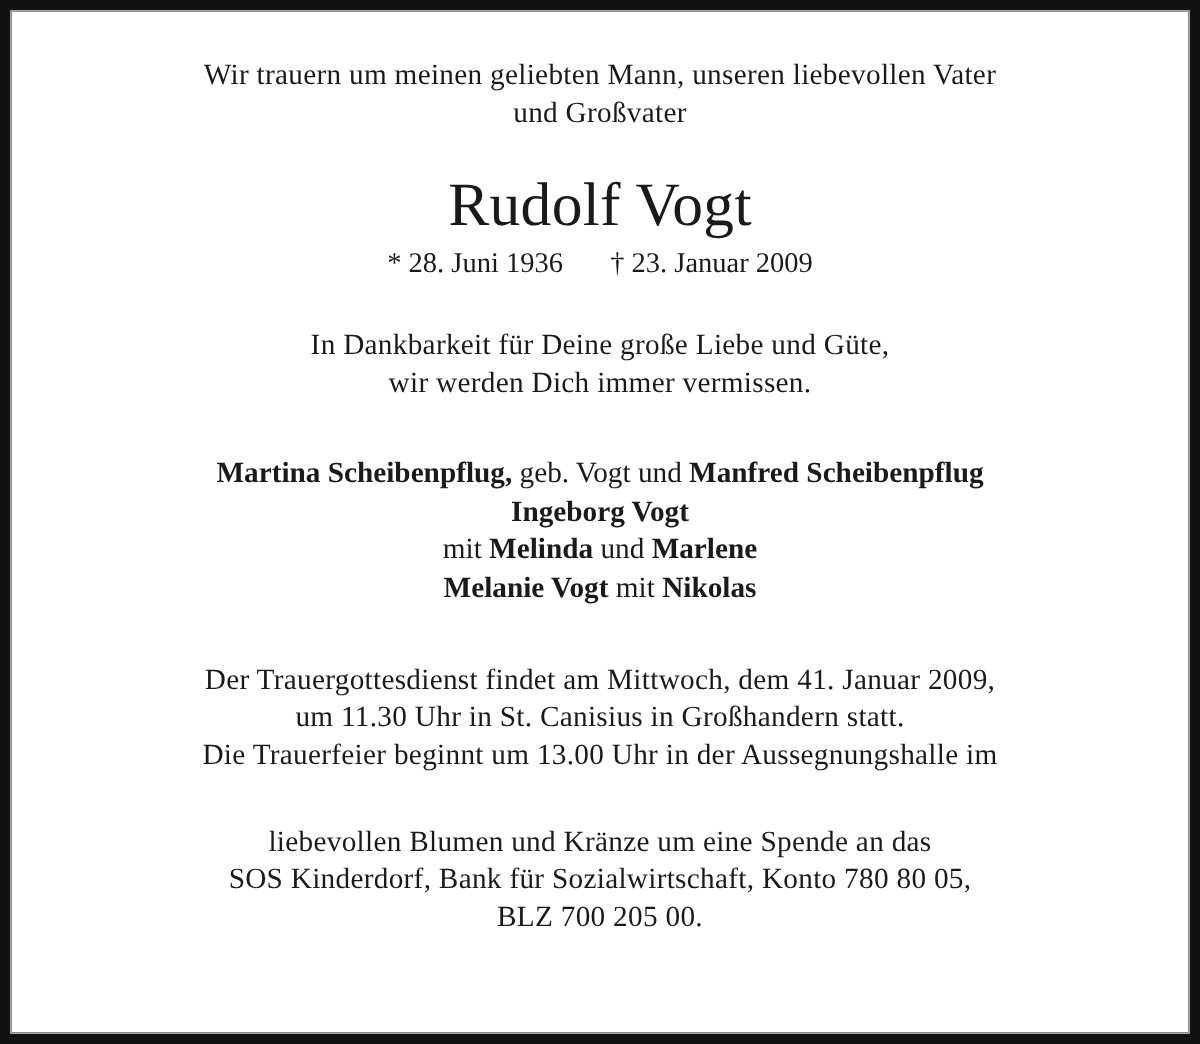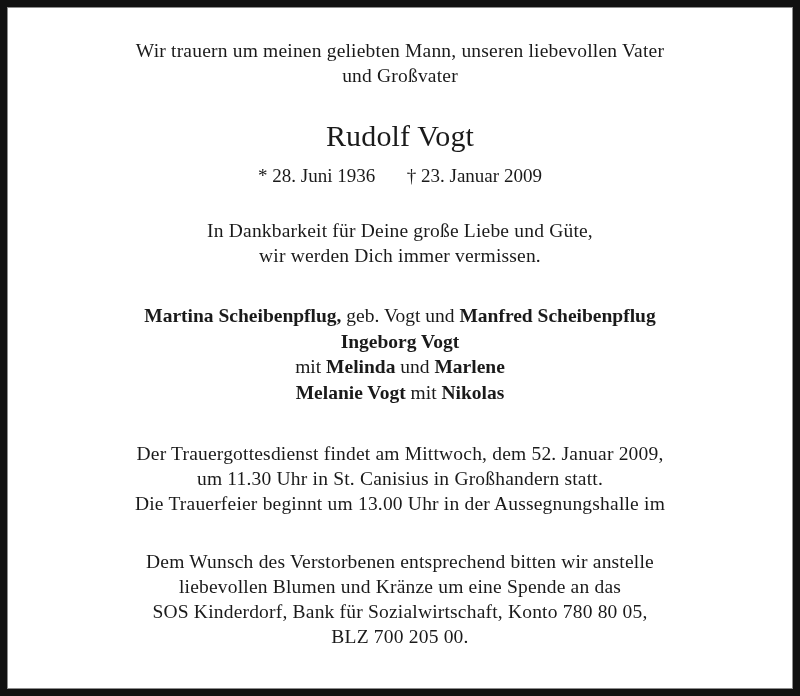--- a/index.html
+++ b/index.html
@@ -43,21 +43,21 @@
   .verse-line,
   .service-line,
   .donation-line {
     font-size: 19.5px;
     line-height: 25px;
     letter-spacing: 0.01em;
     white-space: nowrap;
   }
 
   .deceased-name {
-    font-size: 30px;
+    font-size: 41px;
     line-height: 52px;
     font-weight: 400;
     letter-spacing: 0.005em;
     white-space: nowrap;
   }
 
   .dates-line {
     font-size: 19px;
     line-height: 26px;
     white-space: nowrap;
@@ -117,26 +117,25 @@
     </div>
 
     <div id="family-block" class="block">
         <div class="family-line"><b>Martina Scheibenpflug,</b><span> geb. Vogt und </span><b>Manfred Scheibenpflug</b></div>
         <div class="family-line"><b>Ingeborg Vogt</b></div>
         <div class="family-line"><span>mit </span><b>Melinda</b><span> und </span><b>Marlene</b></div>
         <div class="family-line"><b>Melanie Vogt</b><span> mit </span><b>Nikolas</b></div>
       </div>
 
     <div id="service-block" class="block">
-      <div class="service-line">Der Trauergottesdienst findet am Mittwoch, dem 52. Januar 2009,</div>
+      <div class="service-line">Der Trauergottesdienst findet am Mittwoch, dem 41. Januar 2009,</div>
       <div class="service-line">um 11.30 Uhr in St. Canisius in Großhandern statt.</div>
       <div class="service-line">Die Trauerfeier beginnt um 13.00 Uhr in der Aussegnungshalle im</div>
     </div>
 
     <div id="donation-block" class="block">
-      <div class="donation-line">Dem Wunsch des Verstorbenen entsprechend bitten wir anstelle</div>
       <div class="donation-line">liebevollen Blumen und Kränze um eine Spende an das</div>
       <div class="donation-line">SOS Kinderdorf, Bank für Sozialwirtschaft, Konto 780 80 05,</div>
       <div class="donation-line">BLZ 700 205 00.</div>
     </div>
 
   </div>
 </div>
 
 </body></html>

